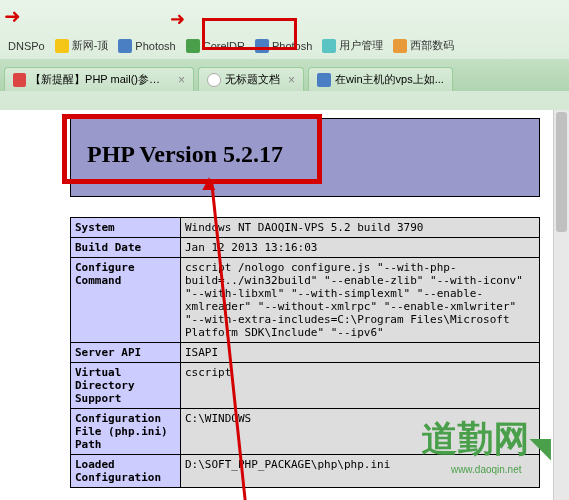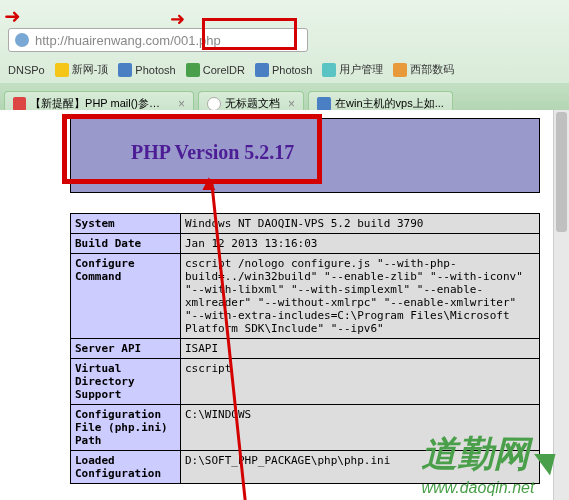--- a/index.html
+++ b/index.html
@@ -32,47 +32,43 @@
 .tab-close { color: #888; font-size: 12px; margin-left: 4px; }
 .tab-title { white-space: nowrap; overflow: hidden; text-overflow: ellipsis; max-width: 140px; }
 
 
 .content { position: absolute; top: 110px; left: 0; right: 0; bottom: 0; background: #fff; padding: 8px 0 0 70px; }
 .scrollbar { position: absolute; right: 0; top: 110px; bottom: 0; width: 16px; background: #e8e8e8; border-left: 1px solid #ccc; }
 .scroll-thumb { position: absolute; top: 2px; left: 2px; right: 2px; height: 120px; background: #c0c0c0; border-radius: 3px; }
 
 .php-header-box { position: relative; }
 .php-header { background: #9999cc; border: 1px solid #000; width: 470px; padding: 22px 16px 28px 16px; }
-.php-title { font-family: "Times New Roman", serif; font-size: 20px; font-weight: bold; color: #4c1d95; margin-left: 44px; }
+.php-title { font-family: "Times New Roman", serif; font-size: 24px; font-weight: bold; color: #000000; }
 .red-box-header { position: absolute; border: 5px solid #d40000; top: -4px; left: -8px; width: 260px; height: 70px; }
 .red-arrow-line { position: absolute; left: 140px; top: 62px; width: 3px; height: 370px; background: #d40000; transform: rotate(-6deg); transform-origin: top; }
 .red-arrow-head { position: absolute; top: 52px; left: 128px; color: #d40000; font-size: 22px; }
 
 .info-table { width: 470px; border-collapse: collapse; margin-top: 20px; font-family: monospace; font-size: 11px; }
 .info-table td { border: 1px solid #000; padding: 3px 4px; vertical-align: top; }
 .info-table td:first-child { background: #ccccff; font-weight: bold; width: 110px; }
 .info-table td:last-child { background: #ddd; }
 
 
-.watermark { position: absolute; right: 18px; bottom: 3px; text-align: left; font-style: italic; }
+.watermark { position: absolute; right: 18px; bottom: 25px; text-align: center; }
 .wm-chinese { font-size: 36px; font-weight: bold; color: #4a9f4a; font-family: "SimHei", sans-serif; }
-.wm-url { font-size: 16px; color: #4a9f4a; display: block; }
+.wm-url { font-size: 10px; color: #4a9f4a; display: block; }
 .wm-logo { display: inline-block; color: #4a9f4a; font-size: 28px; vertical-align: middle; }
 </style>
 </head>
 <body>
 
 <div class="browser-top">
   <div class="arrow1">➜</div>
   <div class="arrow2">➜</div>
   <div class="url-bar-area">
-    <div class="url-bar">
-      <span class="globe-icon"></span>
-      <span class="url-text">http://huairenwang.com/001.php</span>
-    </div>
     <div class="url-highlight-box"></div>
   </div>
 
   <div class="bookmark-bar">
     <div class="bookmark-item">
         <span>DNSPo</span>
       </div>
     <div class="bookmark-item">
         <span class="bk-icon bk-yellow"></span>
         <span>新网-顶</span>

